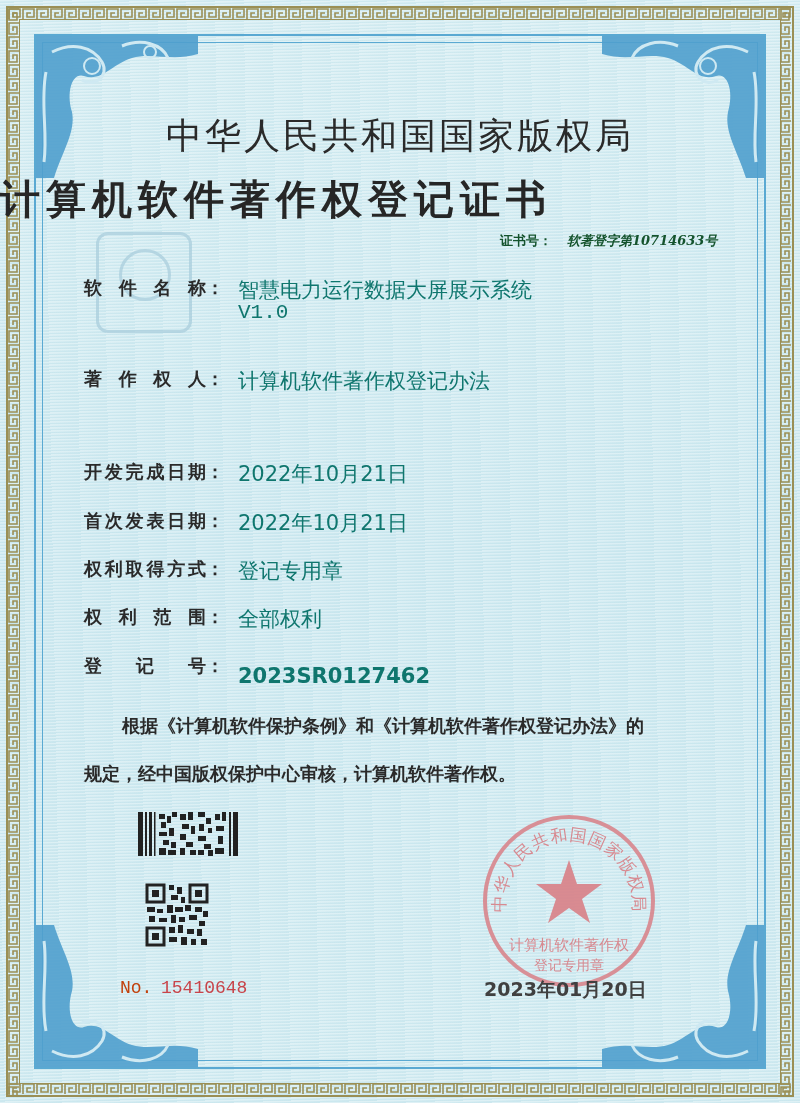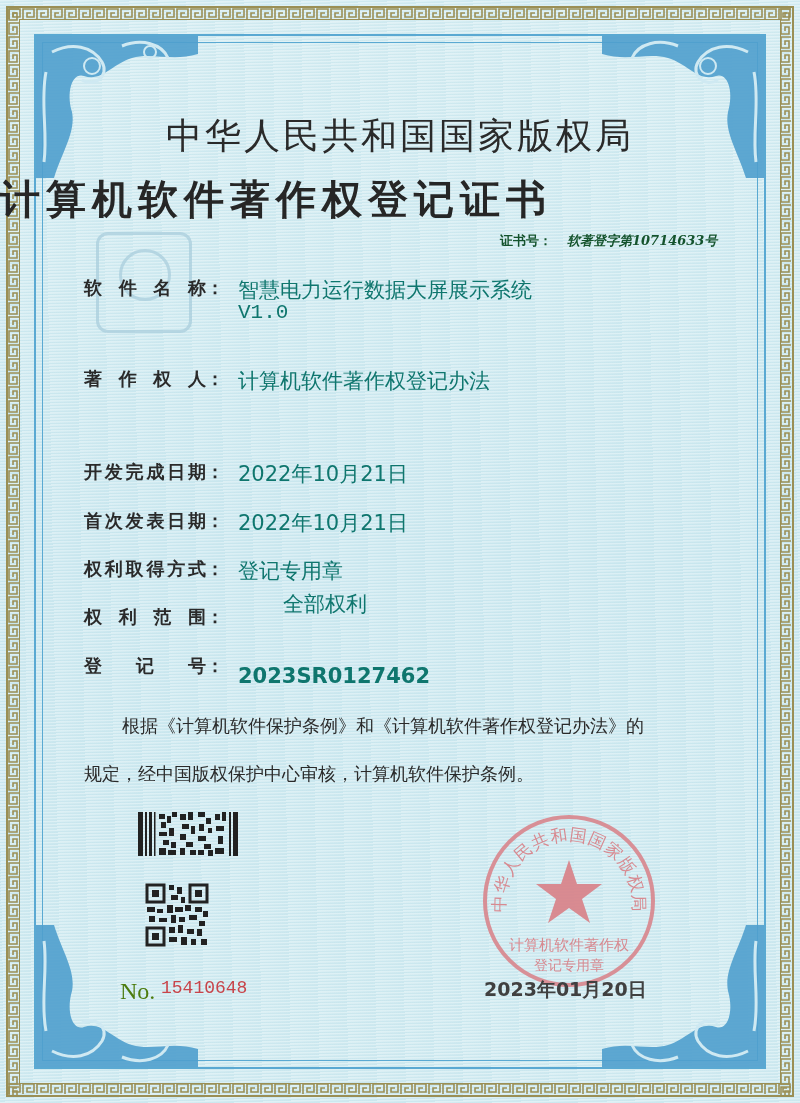--- a/index.html
+++ b/index.html
@@ -73,29 +73,29 @@
   .field-label {
     position: absolute; left: 84px; font-size: 18px; font-weight: bold;
     font-family: "DejaVu Sans", "Liberation Sans", sans-serif; color: #2a2a2a;
     width: 140px; display: flex; justify-content: space-between;
   }
   .field-value {
     position: absolute; left: 238px; font-size: 21px; color: #0f766e;
     font-family: "DejaVu Sans", "Liberation Sans", sans-serif; white-space: nowrap;
   }
   .paragraph {
-    position: absolute; left: 86px; width: 650px; font-size: 18px; font-weight: normal;
+    position: absolute; left: 86px; width: 650px; font-size: 18px; font-weight: bold;
     font-family: "DejaVu Sans", "Liberation Sans", sans-serif; color: #2a2a2a;
     line-height: 48px; text-indent: 36px;
   }
   .barcode { position: absolute; left: 138px; top: 812px; width: 100px; height: 44px; }
   .qrcode { position: absolute; left: 145px; top: 883px; width: 64px; height: 64px; }
   .barcode svg, .qrcode svg { width: 100%; height: 100%; display: block; }
 
-  .serial-label { left: 120px; top: 978px; font-size: 24px; color: #4d7c0f; font-family: Liberation Serif, serif; }
+  .serial-label { left: 120px; top: 978px; font-size: 18px; color: #c2410c; font-family: Liberation Mono, monospace; }
   .serial-value { left: 161px; top: 978px; font-size: 18px; color: #c8444a; font-family: "Liberation Mono", monospace; letter-spacing: 0px; }
   .issue-date { left: 484px; top: 977px; font-size: 19px; font-weight: bold; color: #404040; font-family: "DejaVu Sans", sans-serif; }
 
   .seal { position: absolute; left: 480px; top: 812px; width: 178px; height: 178px; }
   .seal svg { width: 100%; height: 100%; display: block; }
 </style>
 </head>
 <body>
 
 <div class="paper"></div>
@@ -222,31 +222,31 @@
     <span>式：</span>
 </div>
 <div class="field-value" style="top:557px;">登记专用章</div>
 
 <div class="field-label" style="top:605px;">
   <span>权</span>
     <span>利</span>
     <span>范</span>
     <span>围：</span>
 </div>
-<div class="field-value" style="top:590px;margin-left:45px;">全部权利</div>
+<div class="field-value" style="top:605px;">全部权利</div>
 
 <div class="field-label" style="top:654px;">
   <span>登</span>
     <span>记</span>
     <span>号：</span>
 </div>
 <div class="field-value" style="top:664px;font-weight:bold;">2023SR0127462</div>
 
 <div class="paragraph" style="top:702px;">根据《计算机软件保护条例》和《计算机软件著作权登记办法》的</div>
-<div class="paragraph" style="top:750px; text-indent:0; left:84px;">规定，经中国版权保护中心审核，计算机软件保护条例。</div>
+<div class="paragraph" style="top:750px; text-indent:0; left:84px;">规定，经中国版权保护中心审核，计算机软件著作权。</div>
 
 <div class="barcode">
   <svg viewBox="0 0 100 44">
     <rect x="0" y="0" width="5" height="44" fill="#222"></rect>
     <rect x="7" y="0" width="2" height="44" fill="#222"></rect>
     <rect x="11" y="0" width="3" height="44" fill="#222"></rect>
     <rect x="16" y="0" width="1.5" height="44" fill="#222"></rect>
     <g fill="#222">
       <rect x="21" y="2" width="6" height="5"></rect>
         <rect x="29" y="4" width="4" height="7"></rect>

